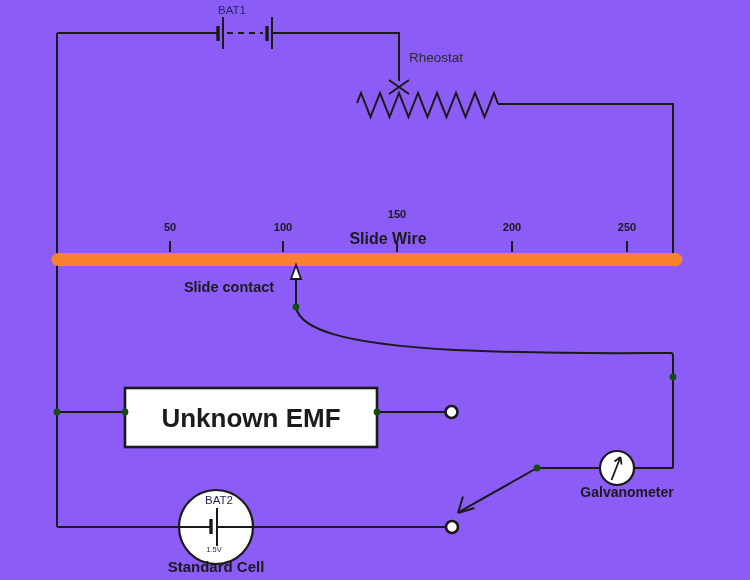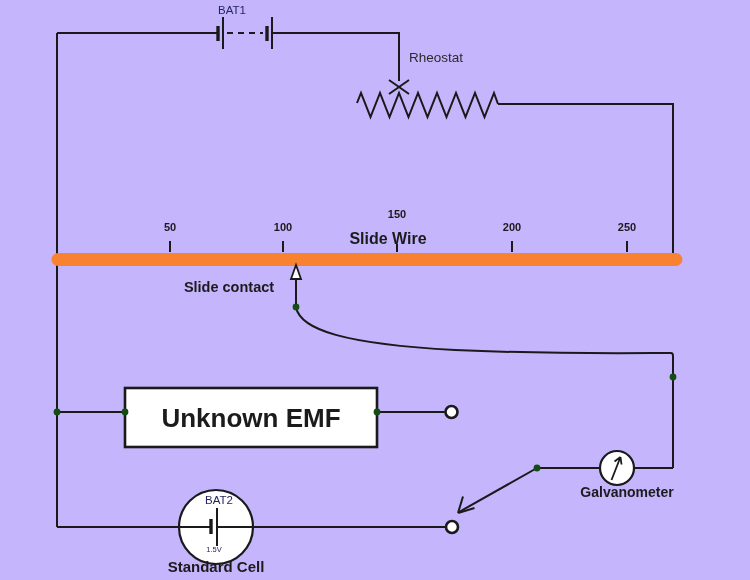--- a/index.html
+++ b/index.html
@@ -4,21 +4,21 @@
 <style>
   :root{
     --c-wire:#1a1a1a;
     --c-slidewire:#F8822F;
     --c-dot:#134D13;
     --c-complabel:#26265E;
     --c-text:#1B1B1B;
     --c-rheo:#2B2B2B;
   }
   html,body{margin:0;padding:0;background:#ffffff;}
-  .stage{position:relative;width:750px;height:580px;background:#c4b5fd;overflow:hidden;
+  .stage{position:relative;width:750px;height:580px;background:#8b5cf6;overflow:hidden;
          font-family:"Liberation Sans", sans-serif;}
   svg{display:block}
   .wire{stroke:var(--c-wire);stroke-width:2;fill:none;}
   .plate-long{stroke:var(--c-wire);stroke-width:2;fill:none;}
   .plate-short{stroke:var(--c-wire);stroke-width:3.4;fill:none;}
   .dash{stroke:var(--c-wire);stroke-width:2;stroke-dasharray:6 5;fill:none;}
   .slidebar{stroke:var(--c-slidewire);stroke-width:13;stroke-linecap:round;fill:none;}
   .tick{stroke:var(--c-wire);stroke-width:2;}
   .dot{fill:var(--c-dot);stroke:none;}
   .node{fill:#ffffff;stroke:var(--c-wire);stroke-width:2.6;}

